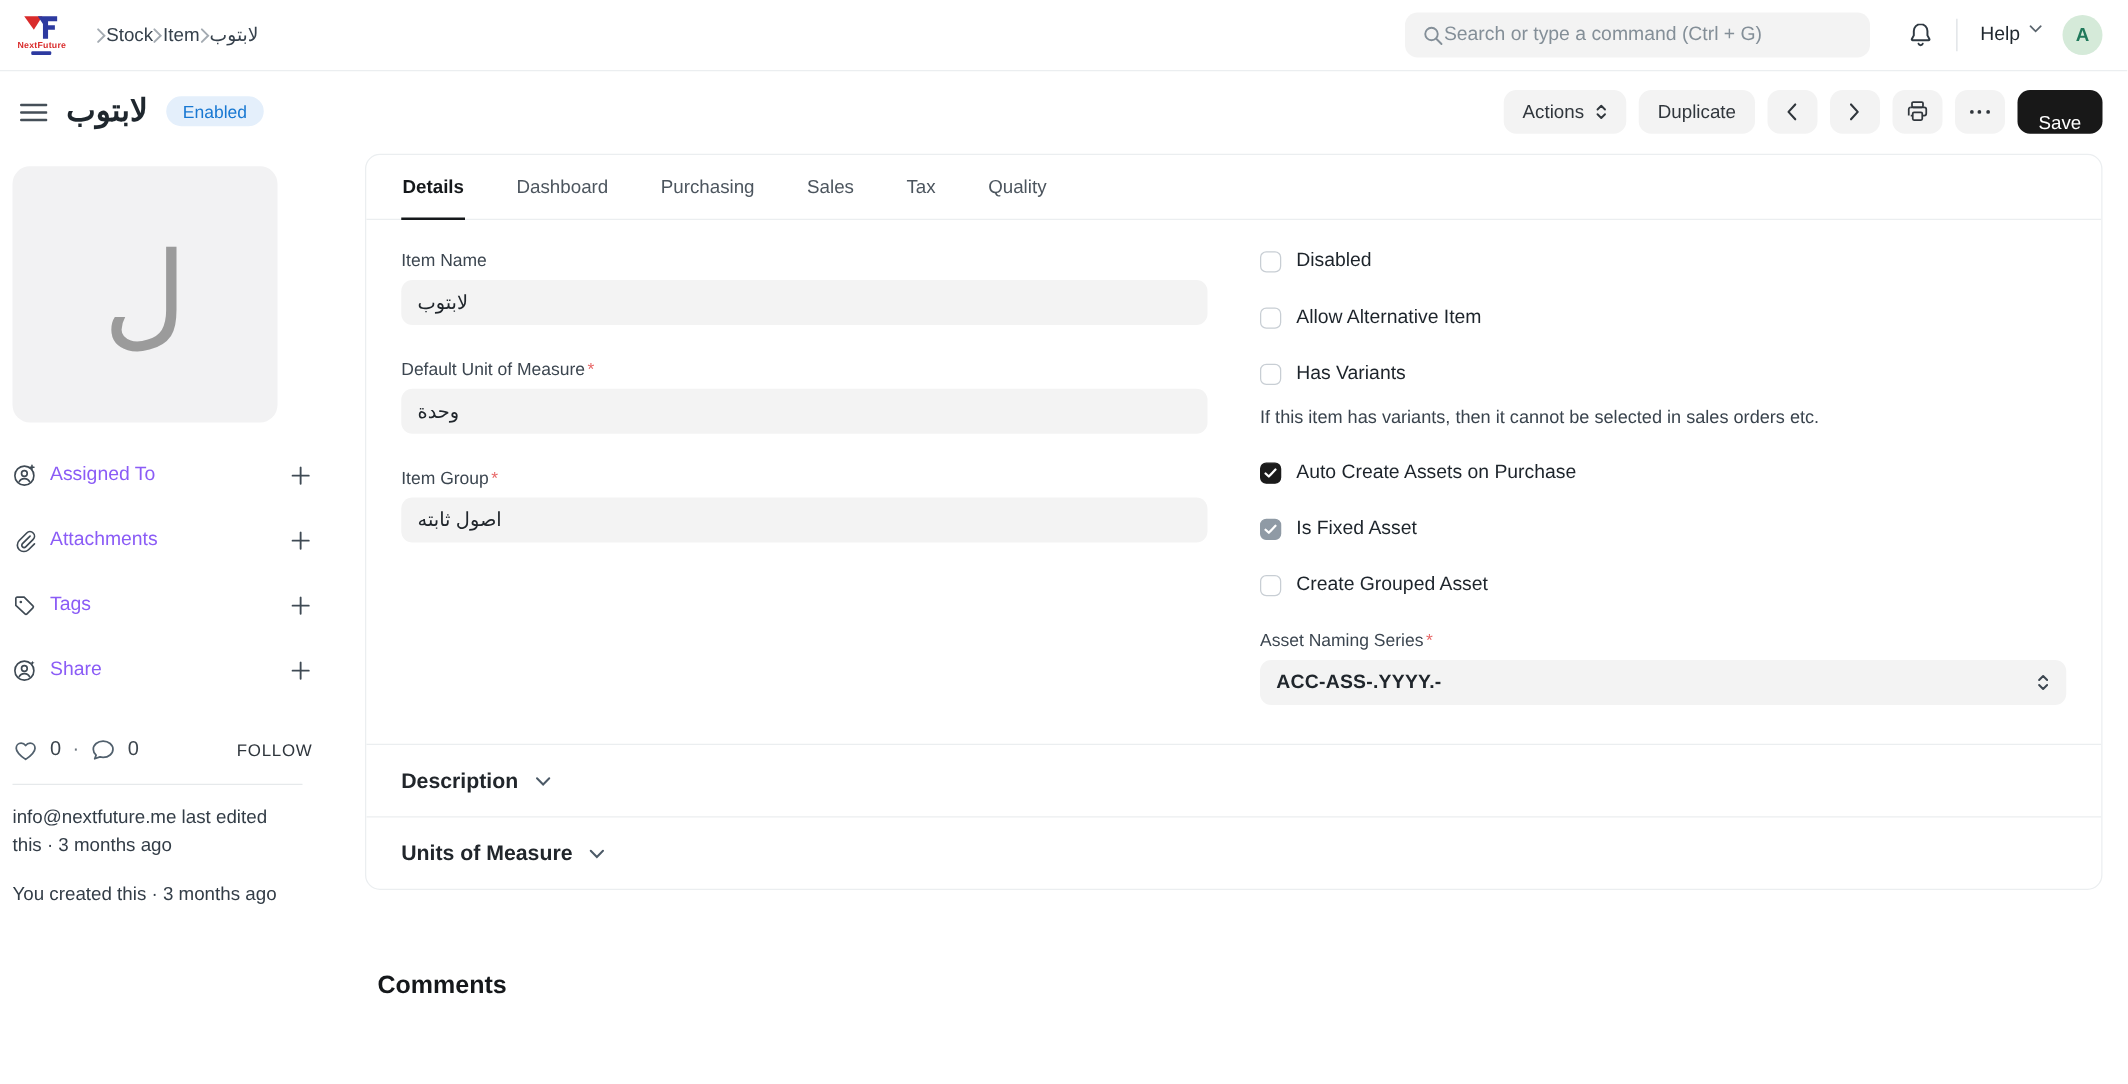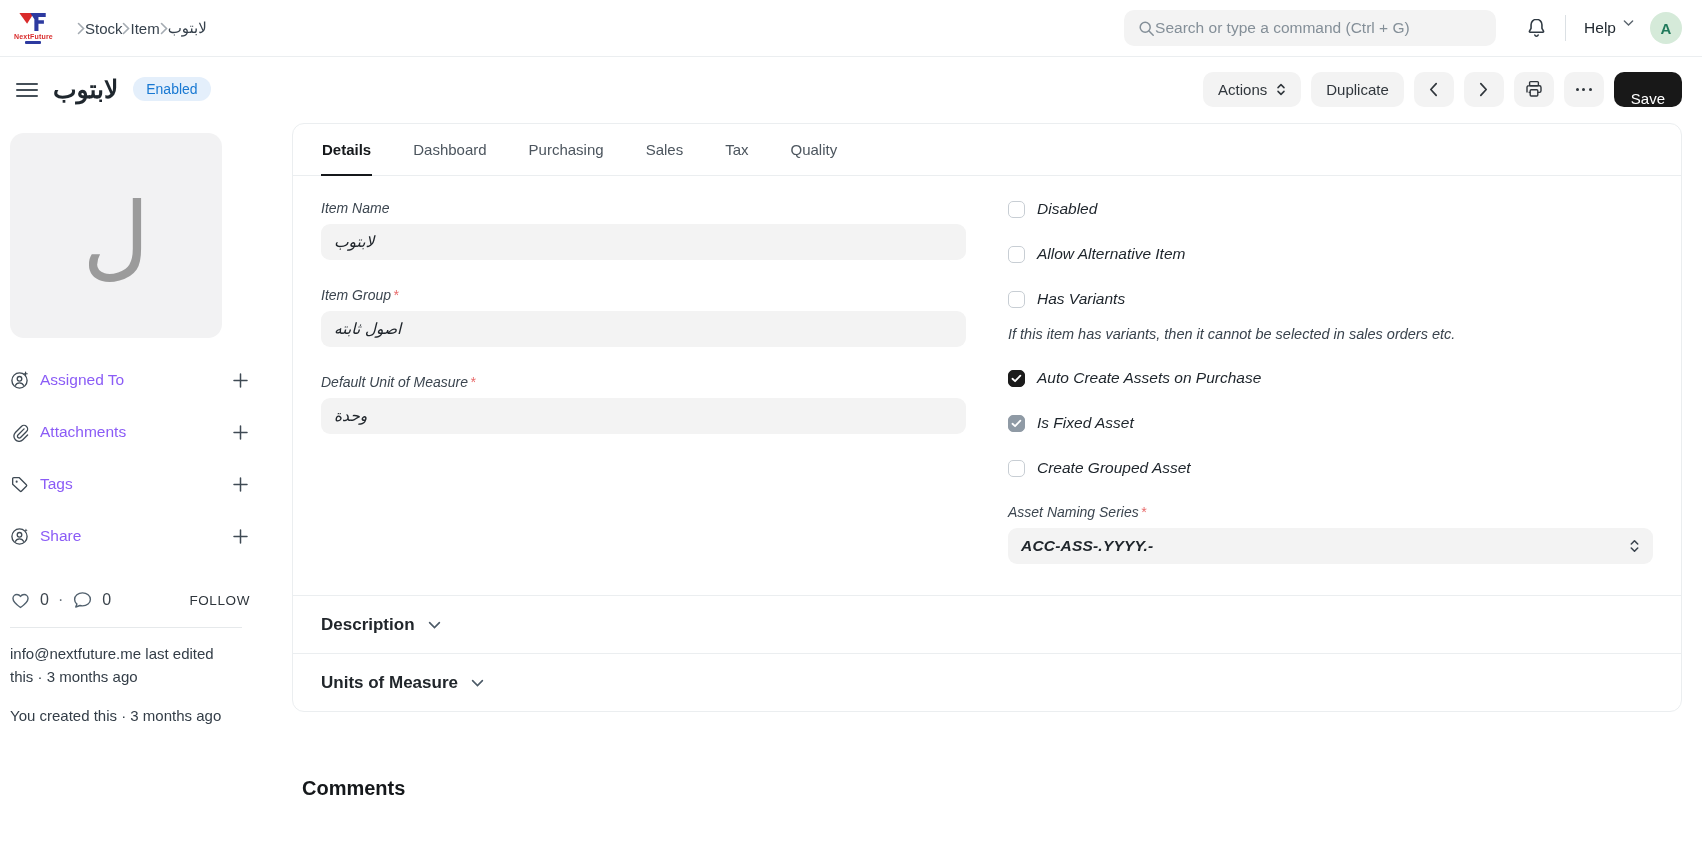--- a/index.html
+++ b/index.html
@@ -67,21 +67,21 @@
 
   
   .card { flex:1; border:1px solid var(--border,#ebeef0); border-radius:12px; background:#fff; overflow:hidden; }
   .tabs { display:flex; gap:40px; padding:0 28px; height:52px; align-items:center;
           border-bottom:1px solid var(--border,#ebeef0); font-size:15px; color:#4c555e; }
   .tab { height:100%; display:flex; align-items:center; border-bottom:2px solid transparent;
          margin-bottom:-1px; cursor:pointer; padding:0 1px; }
   .tab.active { color:#15181b; font-weight:700; border-color:#15181b; }
 
   .form-grid { display:flex; gap:42px; padding:24px 28px 4px; }
-  .fcol { flex:1; min-width:0;font-style:italic; }
+  .fcol { flex:1; min-width:0; }
   .field { margin-bottom:27px; }
   .flabel { font-size:14px; color:#3c4650; margin-bottom:8px; }
   .req { color:var(--req,#e86a6a); margin-left:2px; }
   .fvalue { height:36px; background:var(--input-bg,#f3f4f5); border-radius:9px;
             display:flex; align-items:center; padding:0 13px; font-size:15.5px; color:#20262c; cursor:text; }
   .fvalue.select { cursor:pointer; font-weight:700; letter-spacing:.2px; }
   .stepper { margin-left:auto; color:#3c4650; }
 
   .cbrow { display:flex; align-items:center; gap:12px; margin-bottom:27px; }
   .cbrow label { font-size:15.5px; color:#1d242b; cursor:pointer; }
@@ -313,26 +313,26 @@
     </nav>
 
     <div class="form-grid">
 
       <div class="fcol">
         <div class="field">
           <div class="flabel"><span>Item Name</span></div>
           <div class="fvalue">لابتوب</div>
         </div>
         <div class="field">
+          <div class="flabel"><span>Default Unit of Measure</span><span class="req">*</span></div>
+          <div class="fvalue">وحدة</div>
+        </div>
+        <div class="field">
           <div class="flabel"><span>Item Group</span><span class="req">*</span></div>
           <div class="fvalue">اصول ثابته</div>
-        </div>
-        <div class="field">
-          <div class="flabel"><span>Default Unit of Measure</span><span class="req">*</span></div>
-          <div class="fvalue">وحدة</div>
         </div>
       </div>
 
       <div class="fcol">
 
         <div class="cbrow gap-top">
           <span class="checkbox unchecked"></span>
           <label>Disabled</label>
         </div>
 

